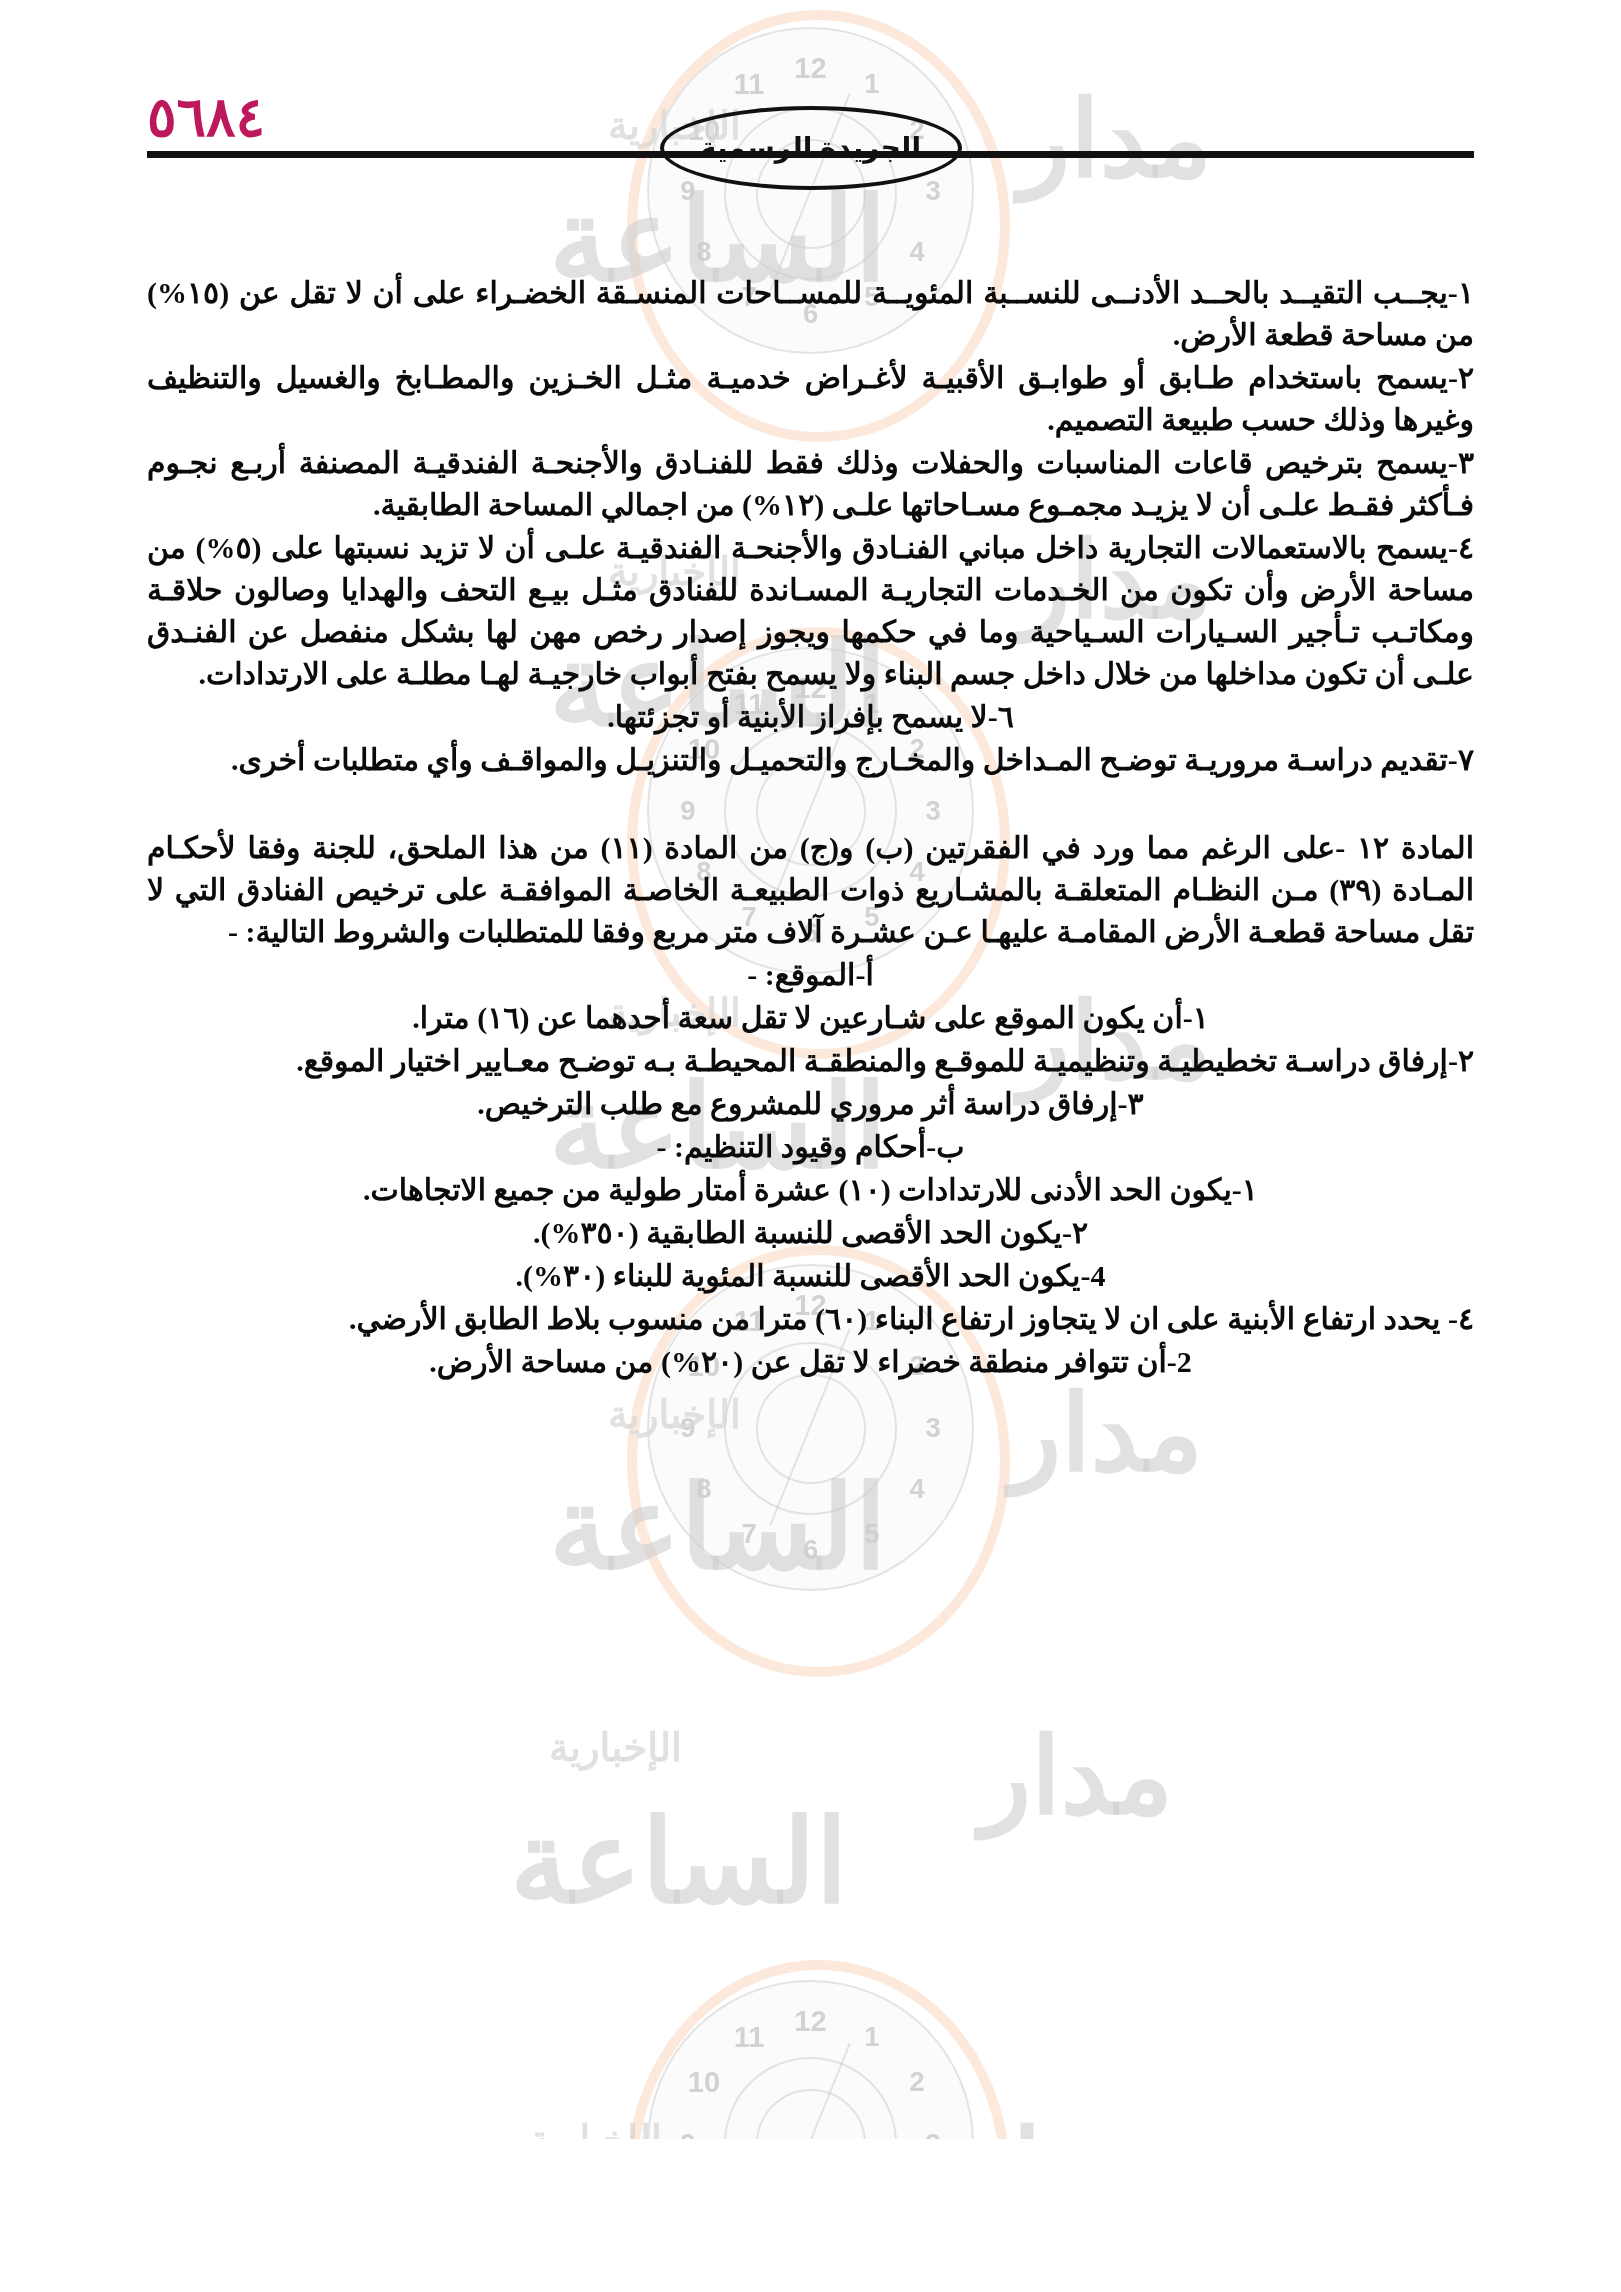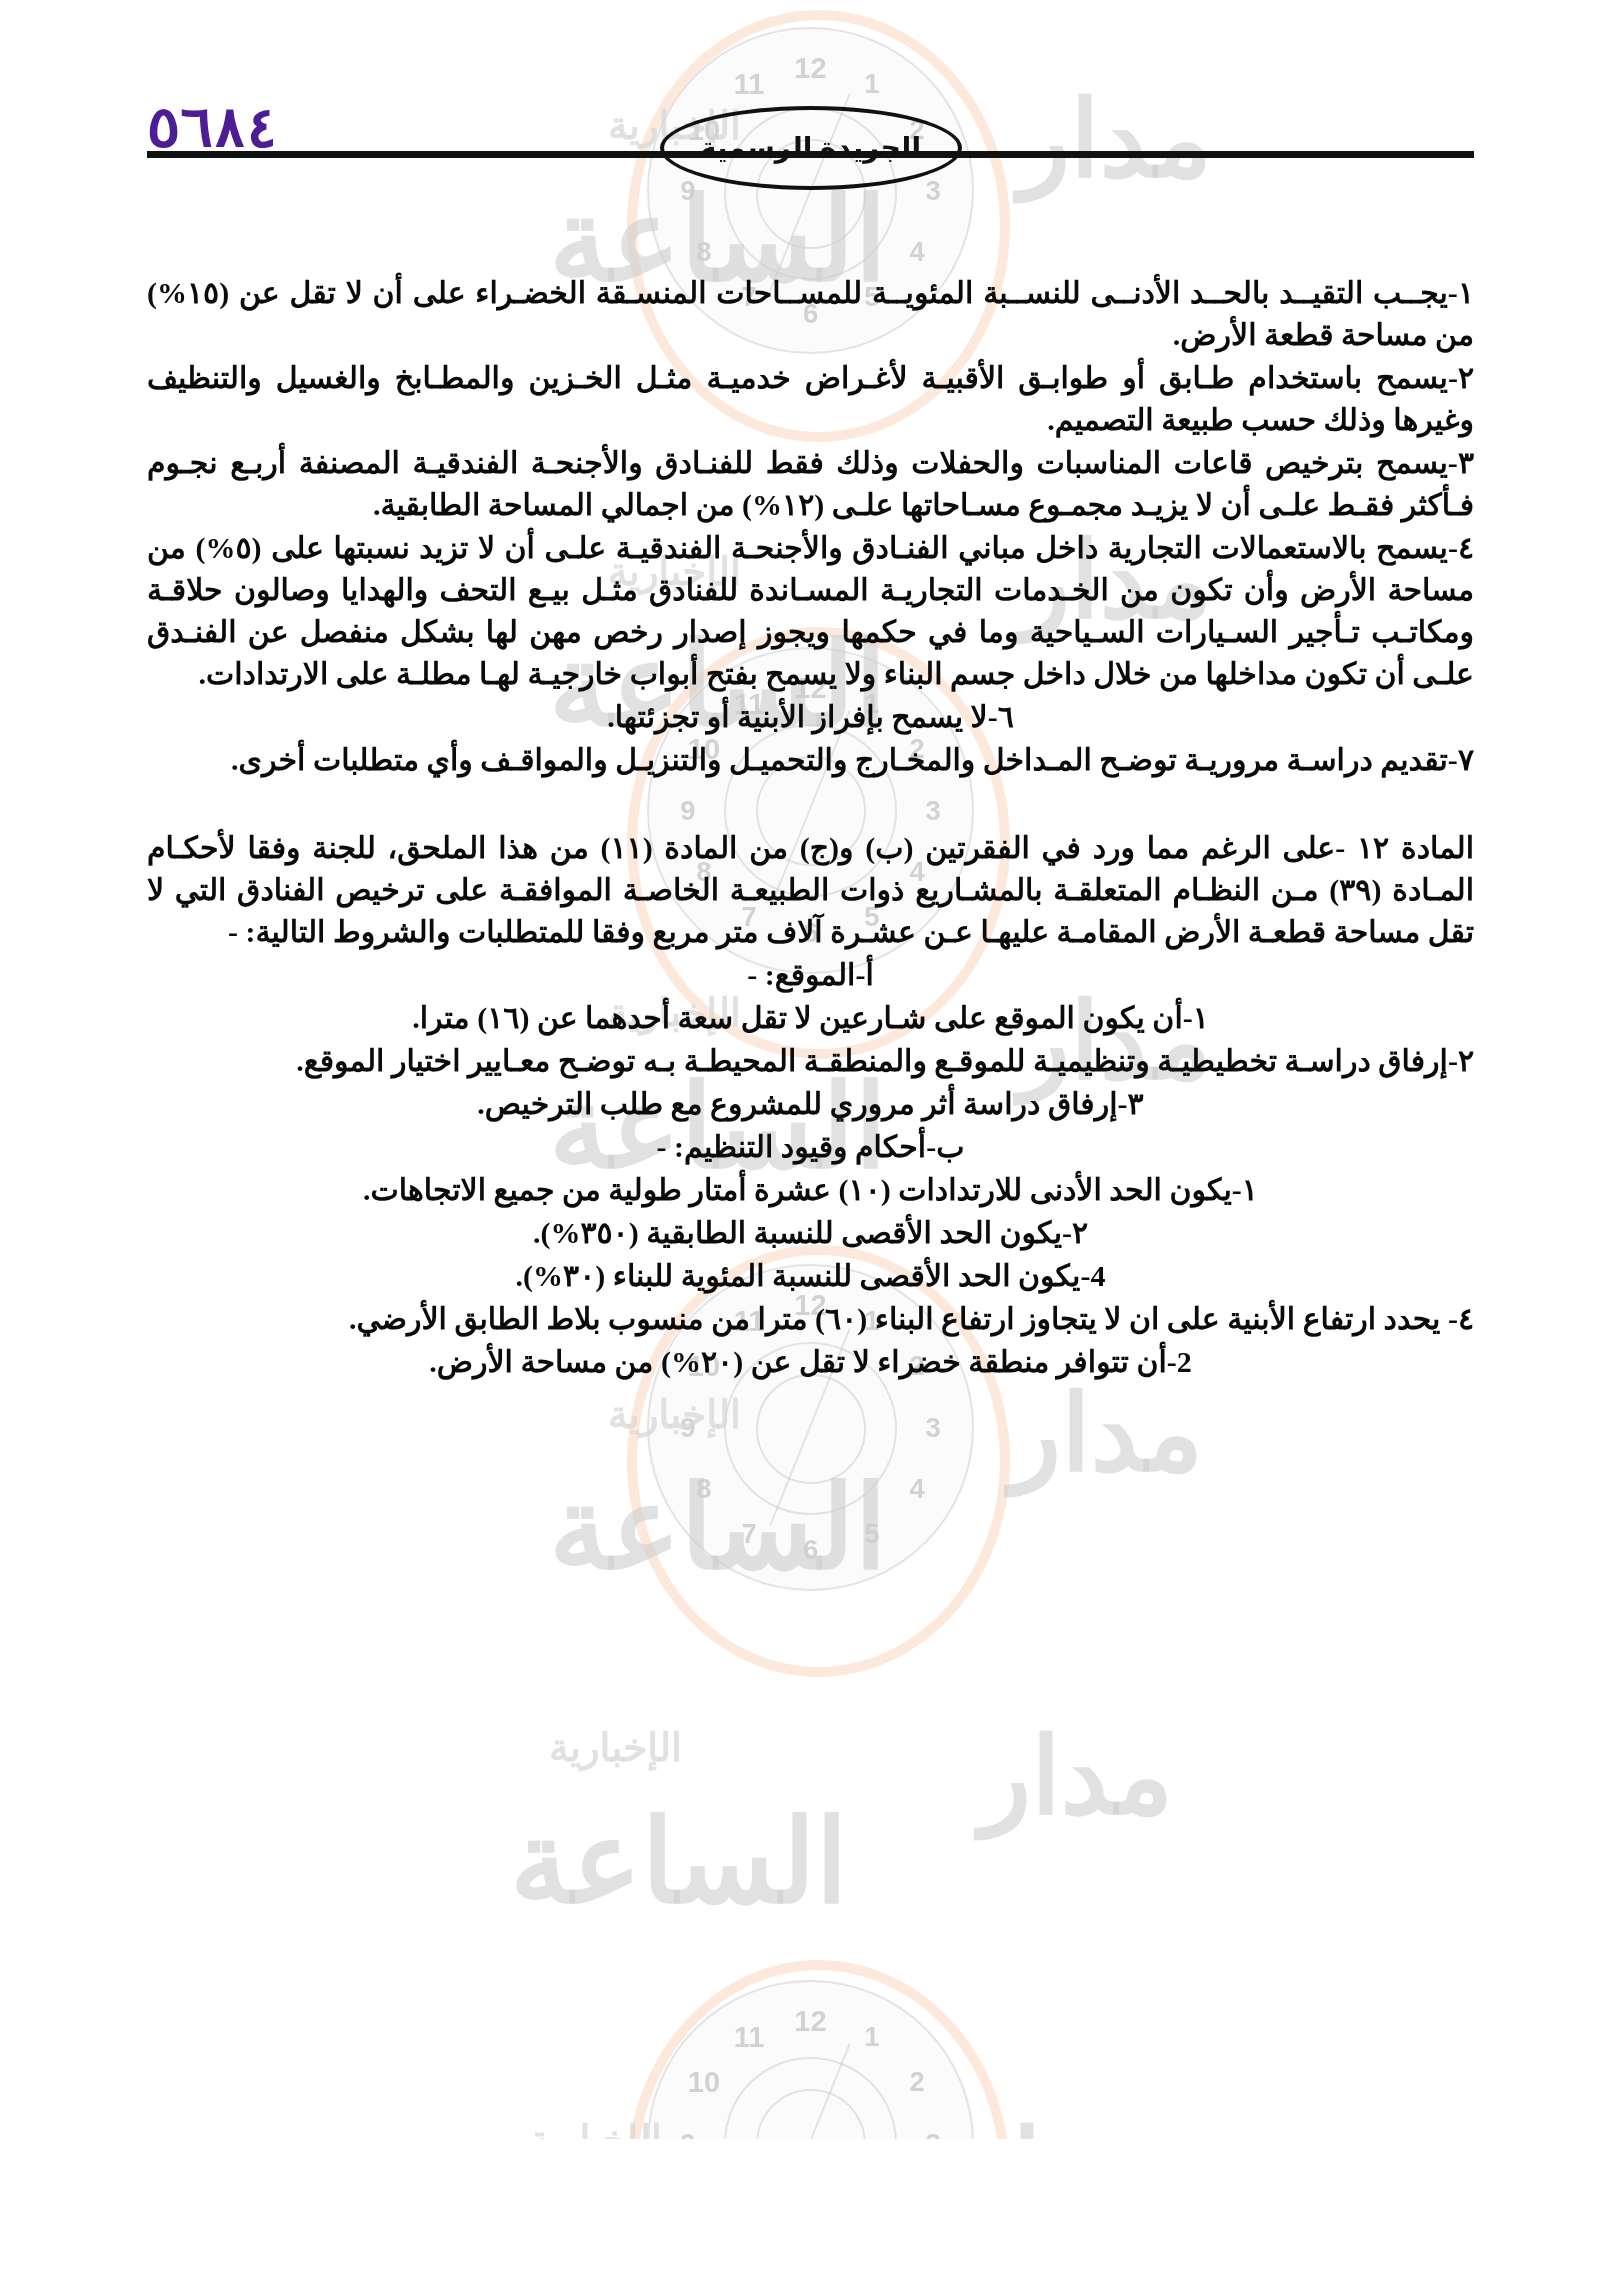--- a/index.html
+++ b/index.html
@@ -73,25 +73,25 @@
     position: absolute;
     left: 0;
     right: 0;
     top: 84px;
     height: 108px;
     z-index: 3;
   }
   .page-number {
     position: absolute;
     left: 147px;
-    top: 12px;
+    top: 1px;
     font-size: 55px;
     font-weight: 700;
-    color: #4c1d95;
-    font-family: Liberation Mono, monospace;
+    color: #be185d;
+    font-family: Liberation Serif, serif;
     letter-spacing: 2px;
   }
   .header-rule {
     position: absolute;
     left: 147px;
     right: 147px;
     top: 67px;
     height: 6.9px;
     background: #111;
   }

